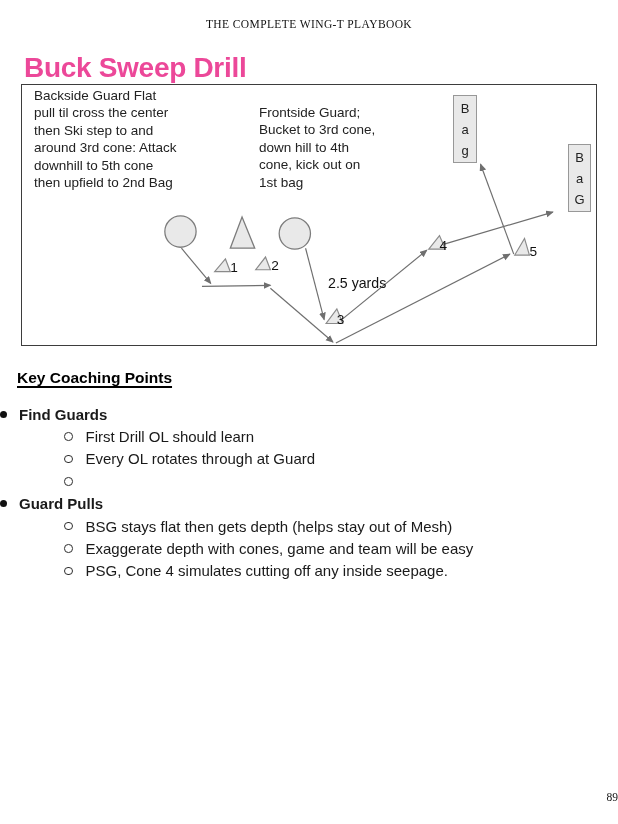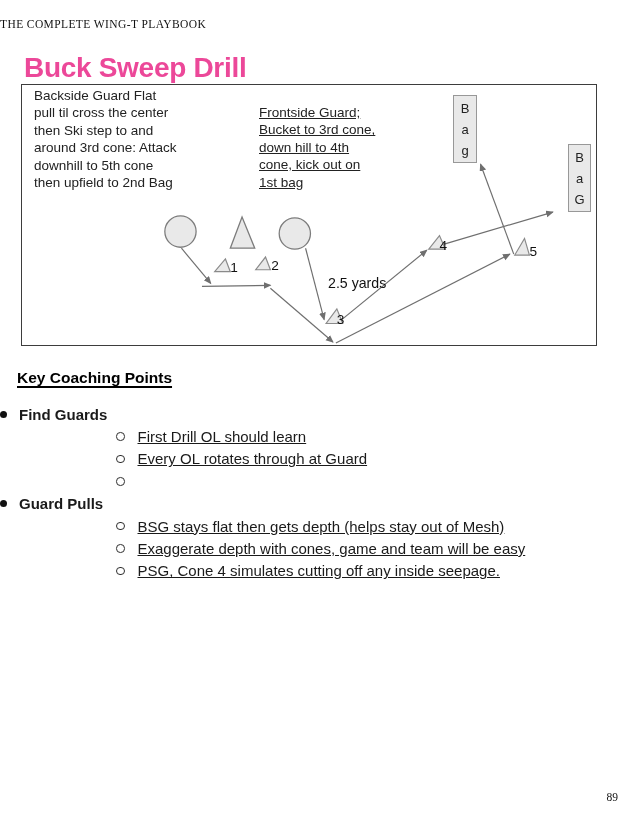--- a/index.html
+++ b/index.html
@@ -1,55 +1,55 @@
 <!DOCTYPE html>
 <html><head>
 <meta charset="utf-8">
 <style>
   html,body { margin:0; padding:0; background:#ffffff; }
   .page {
     position:relative; width:618px; height:824px; background:#fff;
     font-family:"Liberation Sans", sans-serif; color:#1a1a1a; overflow:hidden;
   }
   .running-header {
-    position:absolute; top:18px; left:0; right:0; text-align:left;
+    position:absolute; top:18px; left:0; right:0; text-align:center;
     font-family:"Liberation Serif", serif; font-size:11.5px; letter-spacing:0.4px; color:#111;
   }
   .page-title {
     position:absolute; left:17px; top:45px; margin:7px;
     font-size:28px; font-weight:bold; letter-spacing:-0.3px; color:#ec4899;
   }
   .diagram {
     position:absolute; left:21px; top:84px; width:576px; height:262px;
     border:1.6px solid #3d3d3d; box-sizing:border-box;
   }
   .note {
     position:absolute; font-size:13.5px; line-height:17.4px;
     white-space:pre-line; color:#222;
   }
   .note.backside  { left:12px;  top:2px;  }
-  .note.frontside { left:237px; top:19px;text-decoration:underline; }
+  .note.frontside { left:237px; top:19px; }
   .bag {
     position:absolute; background:#e9e9e9; border:1px solid #989898;
     text-align:center; font-size:13px; line-height:21px; white-space:pre-line;
     padding-top:2px; box-sizing:border-box; color:#222;
   }
   .bag.bag1 { left:431px; top:10px; width:24px; height:68px; }
   .bag.bag2 { left:546px; top:59px; width:23px; height:68px; }
   svg.overlay { position:absolute; left:0; top:0; width:100%; height:100%; }
   svg.overlay text { font-family:"Liberation Sans", sans-serif; fill:#111; }
   .coach-heading {
     position:absolute; left:17px; top:369px;
     font-size:15.5px; font-weight:bold; color:#000;
     text-decoration:underline; text-underline-offset:3px; text-decoration-thickness:1.5px;
   }
   .coach-list { position:absolute; left:0; top:403px; width:618px; }
   .row { display:flex; align-items:center; height:22.4px; font-size:15px; color:#1a1a1a; }
   .row.l1 { font-weight:bold; }
-  .row.l2 { padding-left:116px;text-decoration:underline; }
+  .row.l2 { padding-left:64px; }
   .dot  { width:7px; height:7px; background:#111; border-radius:50%; margin-right:12px; flex:none; }
   .ring { width:8.5px; height:8.5px; border:1.4px solid #2e2e2e; border-radius:50%;
           margin-right:13px; flex:none; box-sizing:border-box; }
   .pagenum {
     position:absolute; top:791px; left:0; right:0; text-align:right;
     font-family:"Liberation Serif", serif; font-size:11.5px; color:#111;
   }
 </style>
 </head>
 <body>

